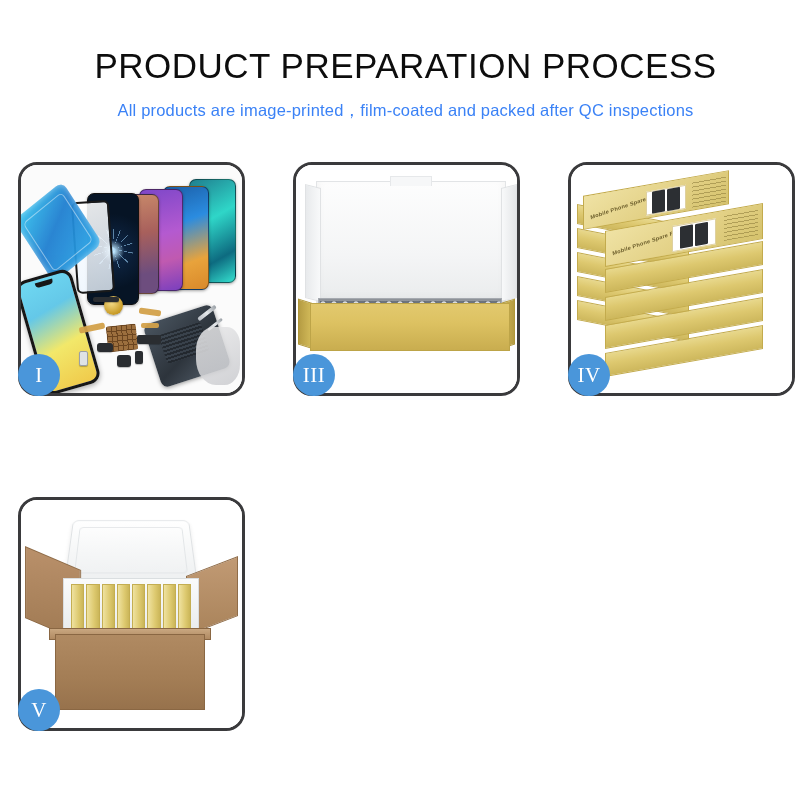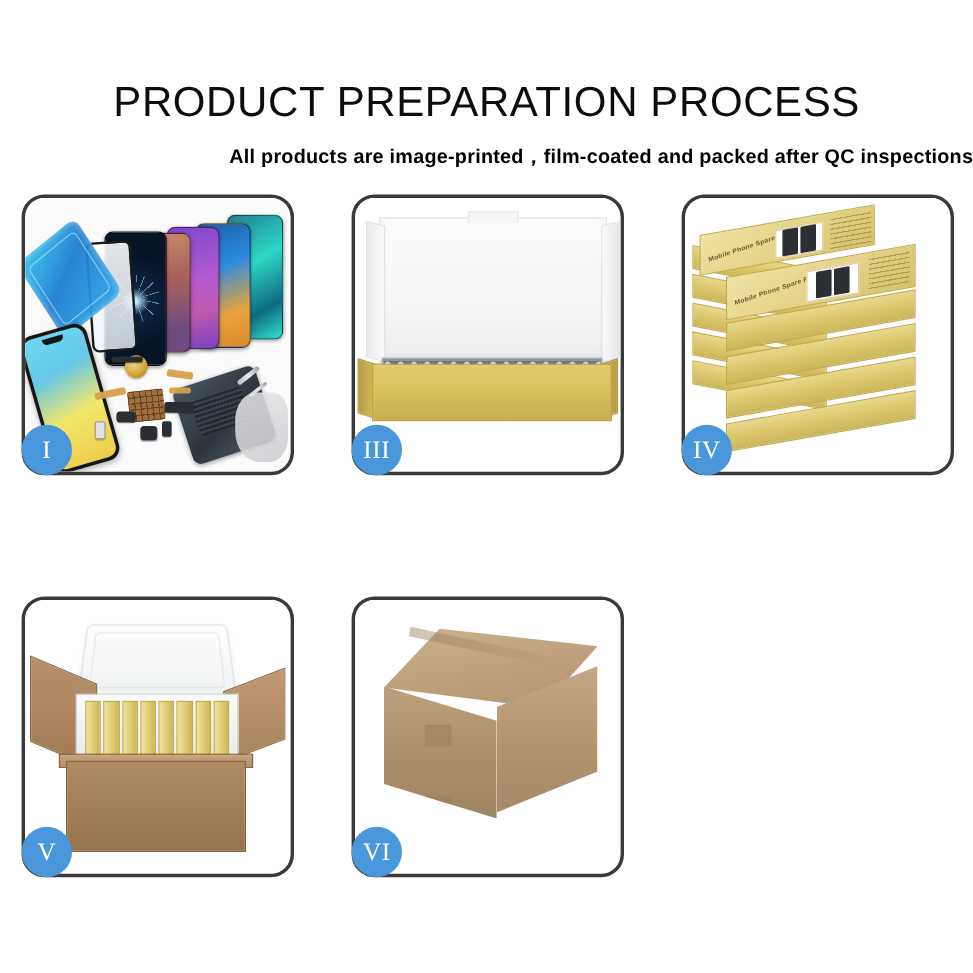--- a/index.html
+++ b/index.html
@@ -7,39 +7,38 @@
   body {
     width: 811px;
     height: 811px;
     background: #ffffff;
     font-family: "Liberation Sans", sans-serif;
     overflow: hidden;
     position: relative;
   }
 
   
-  .header { text-align: center; padding-top: 66px; }
+  .header { text-align: center; padding-top: 46px; }
 
   .title {
     font-size: 35px;
     letter-spacing: 0.5px;
     font-weight: 400;
     color: #0d0d0d;
     font-family: "Liberation Sans", sans-serif;
     white-space: nowrap;
   }
 
   .subtitle {
     margin-top: 14px;
     font-size: 16.5px;
-    color: #000000;
+    color: #3b82f6;
     letter-spacing: 0.2px;
-    font-weight: 700;
+    font-weight: 400;
     white-space: nowrap;
-    text-align: right;
   }
 
   
   .grid {
     position: absolute;
     left: 18px;
     top: 162px;
     width: 777px;
     display: grid;
     grid-template-columns: 227px 227px 227px;
@@ -523,26 +522,14 @@
         <div class="yi"></div>
         <div class="yi"></div>
         <div class="yi"></div>
       </div>
       <div class="carton-top-edge"></div>
       <div class="carton-front"></div>
     </div>
     <div class="badge">V</div>
   </div>
 
-  <div class="panel">
-    <div class="panel-inner p6">
-      <div class="c-top"></div>
-      <div class="c-seam"></div>
-      <div class="c-left">
-        <div class="c-tape" style="left:34px;top:32px;"></div>
-        <div class="c-tape" style="left:34px;top:92px;"></div>
-      </div>
-      <div class="c-right"></div>
-    </div>
-    <div class="badge">VI</div>
-  </div>
 
 </div>
 
 </body></html>

